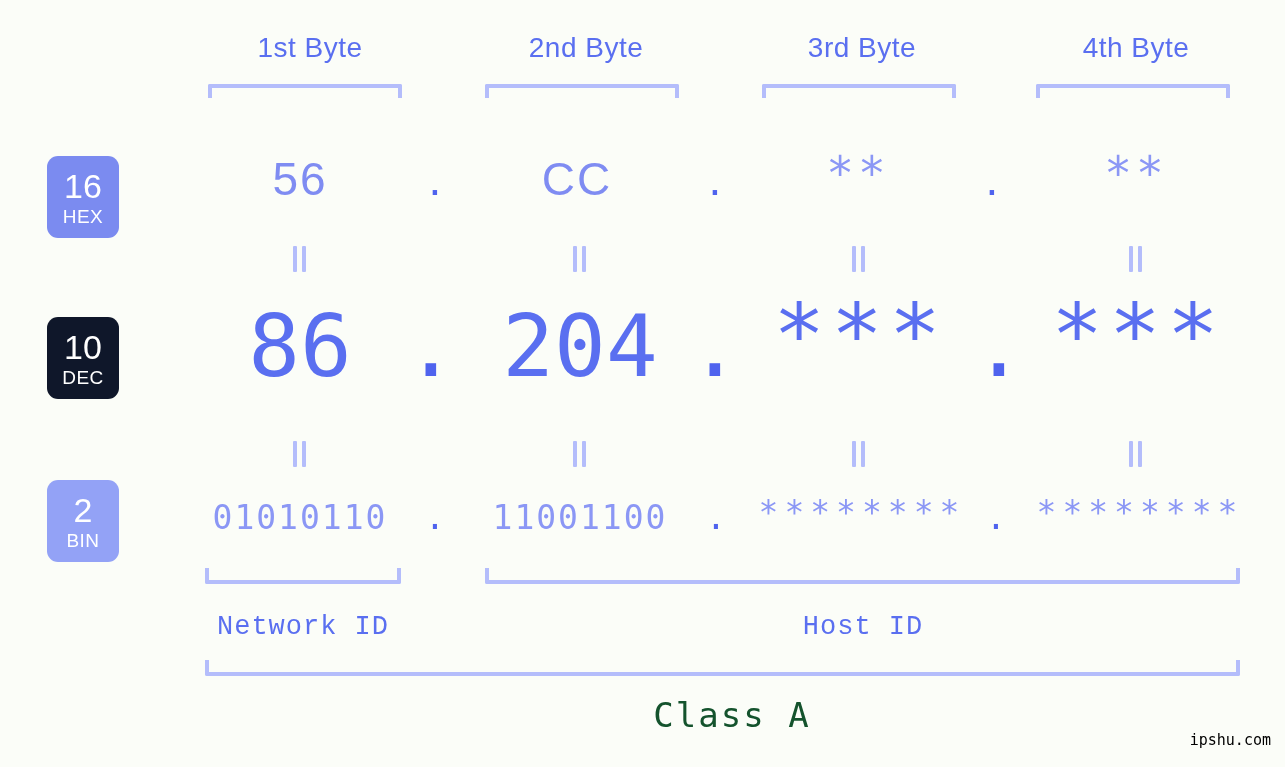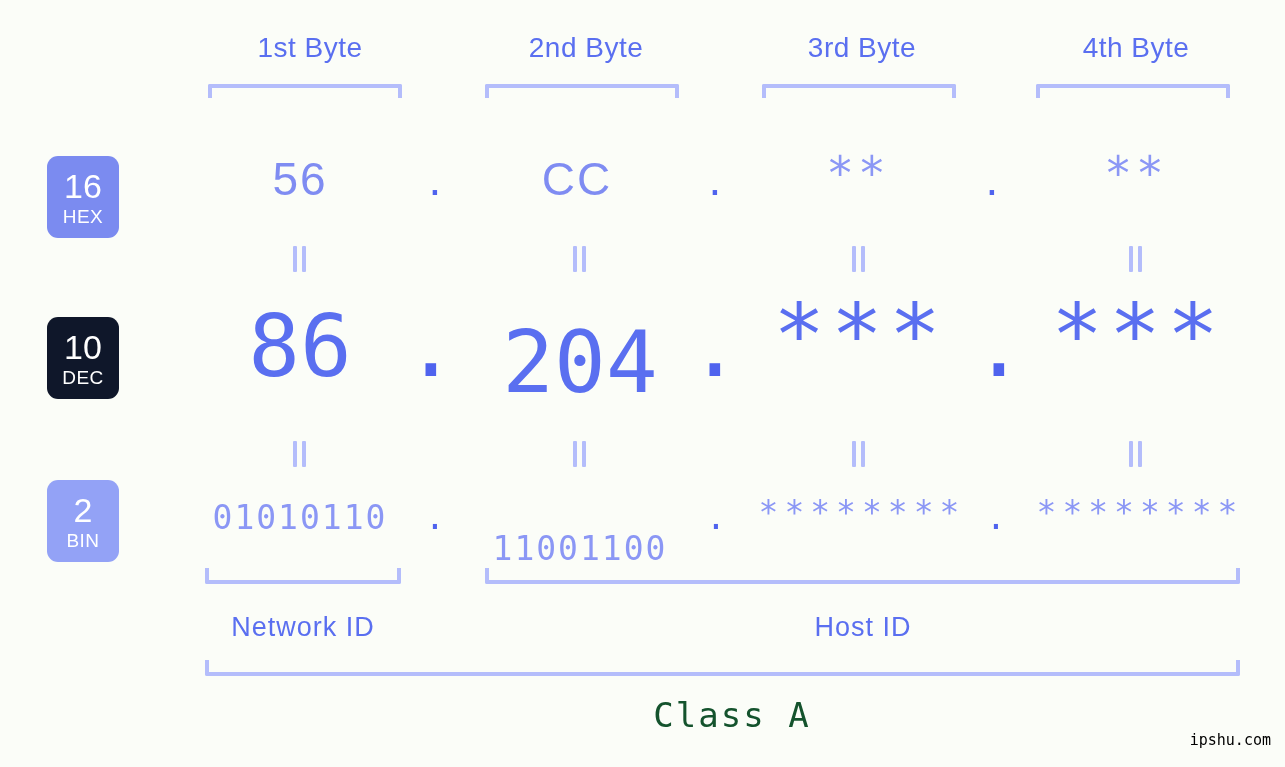--- a/index.html
+++ b/index.html
@@ -155,21 +155,21 @@
     background: #b4bdfb;
     border-radius: 1px;
   }
   .eqmark i:nth-child(1) { left: 0px; }
   .eqmark i:nth-child(2) { left: 9px; }
 
   
   .id-label {
     position: absolute;
     text-align: center;
-    font-family: Liberation Sans, sans-serif;
+    font-family: Liberation Mono, monospace;
     font-size: 27px;
     color: #5a6ff0;
     white-space: nowrap;
     letter-spacing: 1px;
   }
   .class-label {
     position: absolute;
     text-align: center;
     font-family: "DejaVu Sans Mono", monospace;
     font-size: 34px;
@@ -242,21 +242,21 @@
       <i></i>
     </div>
   <div class="eqmark" style="left:1129px; top:246px;">
       <i></i>
       <i></i>
     </div>
 
   <div class="row-dec">
     <div class="val-cell" style="left:175px; top:296px; width:250px;">86</div>
     <div class="dot" style="left:391px; top:296px; width:80px;">.</div>
-    <div class="val-cell" style="left:455px; top:296px; width:250px;margin-top:16px;">204</div>
+    <div class="val-cell" style="left:455px; top:296px; width:250px;">204</div>
     <div class="dot" style="left:675px; top:296px; width:80px;">.</div>
     <div class="val-cell masked" style="left:735px; top:285px; width:250px;">***</div>
     <div class="dot" style="left:959px; top:296px; width:80px;">.</div>
     <div class="val-cell masked" style="left:1013px; top:285px; width:250px;">***</div>
   </div>
 
   <div class="eqmark" style="left:293px; top:441px;">
       <i></i>
       <i></i>
     </div>
@@ -269,21 +269,21 @@
       <i></i>
     </div>
   <div class="eqmark" style="left:1129px; top:441px;">
       <i></i>
       <i></i>
     </div>
 
   <div class="row-bin">
     <div class="val-cell" style="left:175px; top:498px; width:250px;">01010110</div>
     <div class="dot" style="left:395px; top:498px; width:80px;">.</div>
-    <div class="val-cell" style="left:455px; top:498px; width:250px;margin-top:31px;">11001100</div>
+    <div class="val-cell" style="left:455px; top:498px; width:250px;">11001100</div>
     <div class="dot" style="left:676px; top:498px; width:80px;">.</div>
     <div class="val-cell masked" style="left:737px; top:493px; width:250px;">********</div>
     <div class="dot" style="left:956px; top:498px; width:80px;">.</div>
     <div class="val-cell masked" style="left:1015px; top:493px; width:250px;">********</div>
   </div>
 
   <div class="bracket-bottom" style="left:205px; top:568px; width:196px;"></div>
   <div class="bracket-bottom" style="left:485px; top:568px; width:755px;"></div>
 
   <div class="id-label" style="left:178px; top:612px; width:250px;">Network ID</div>

